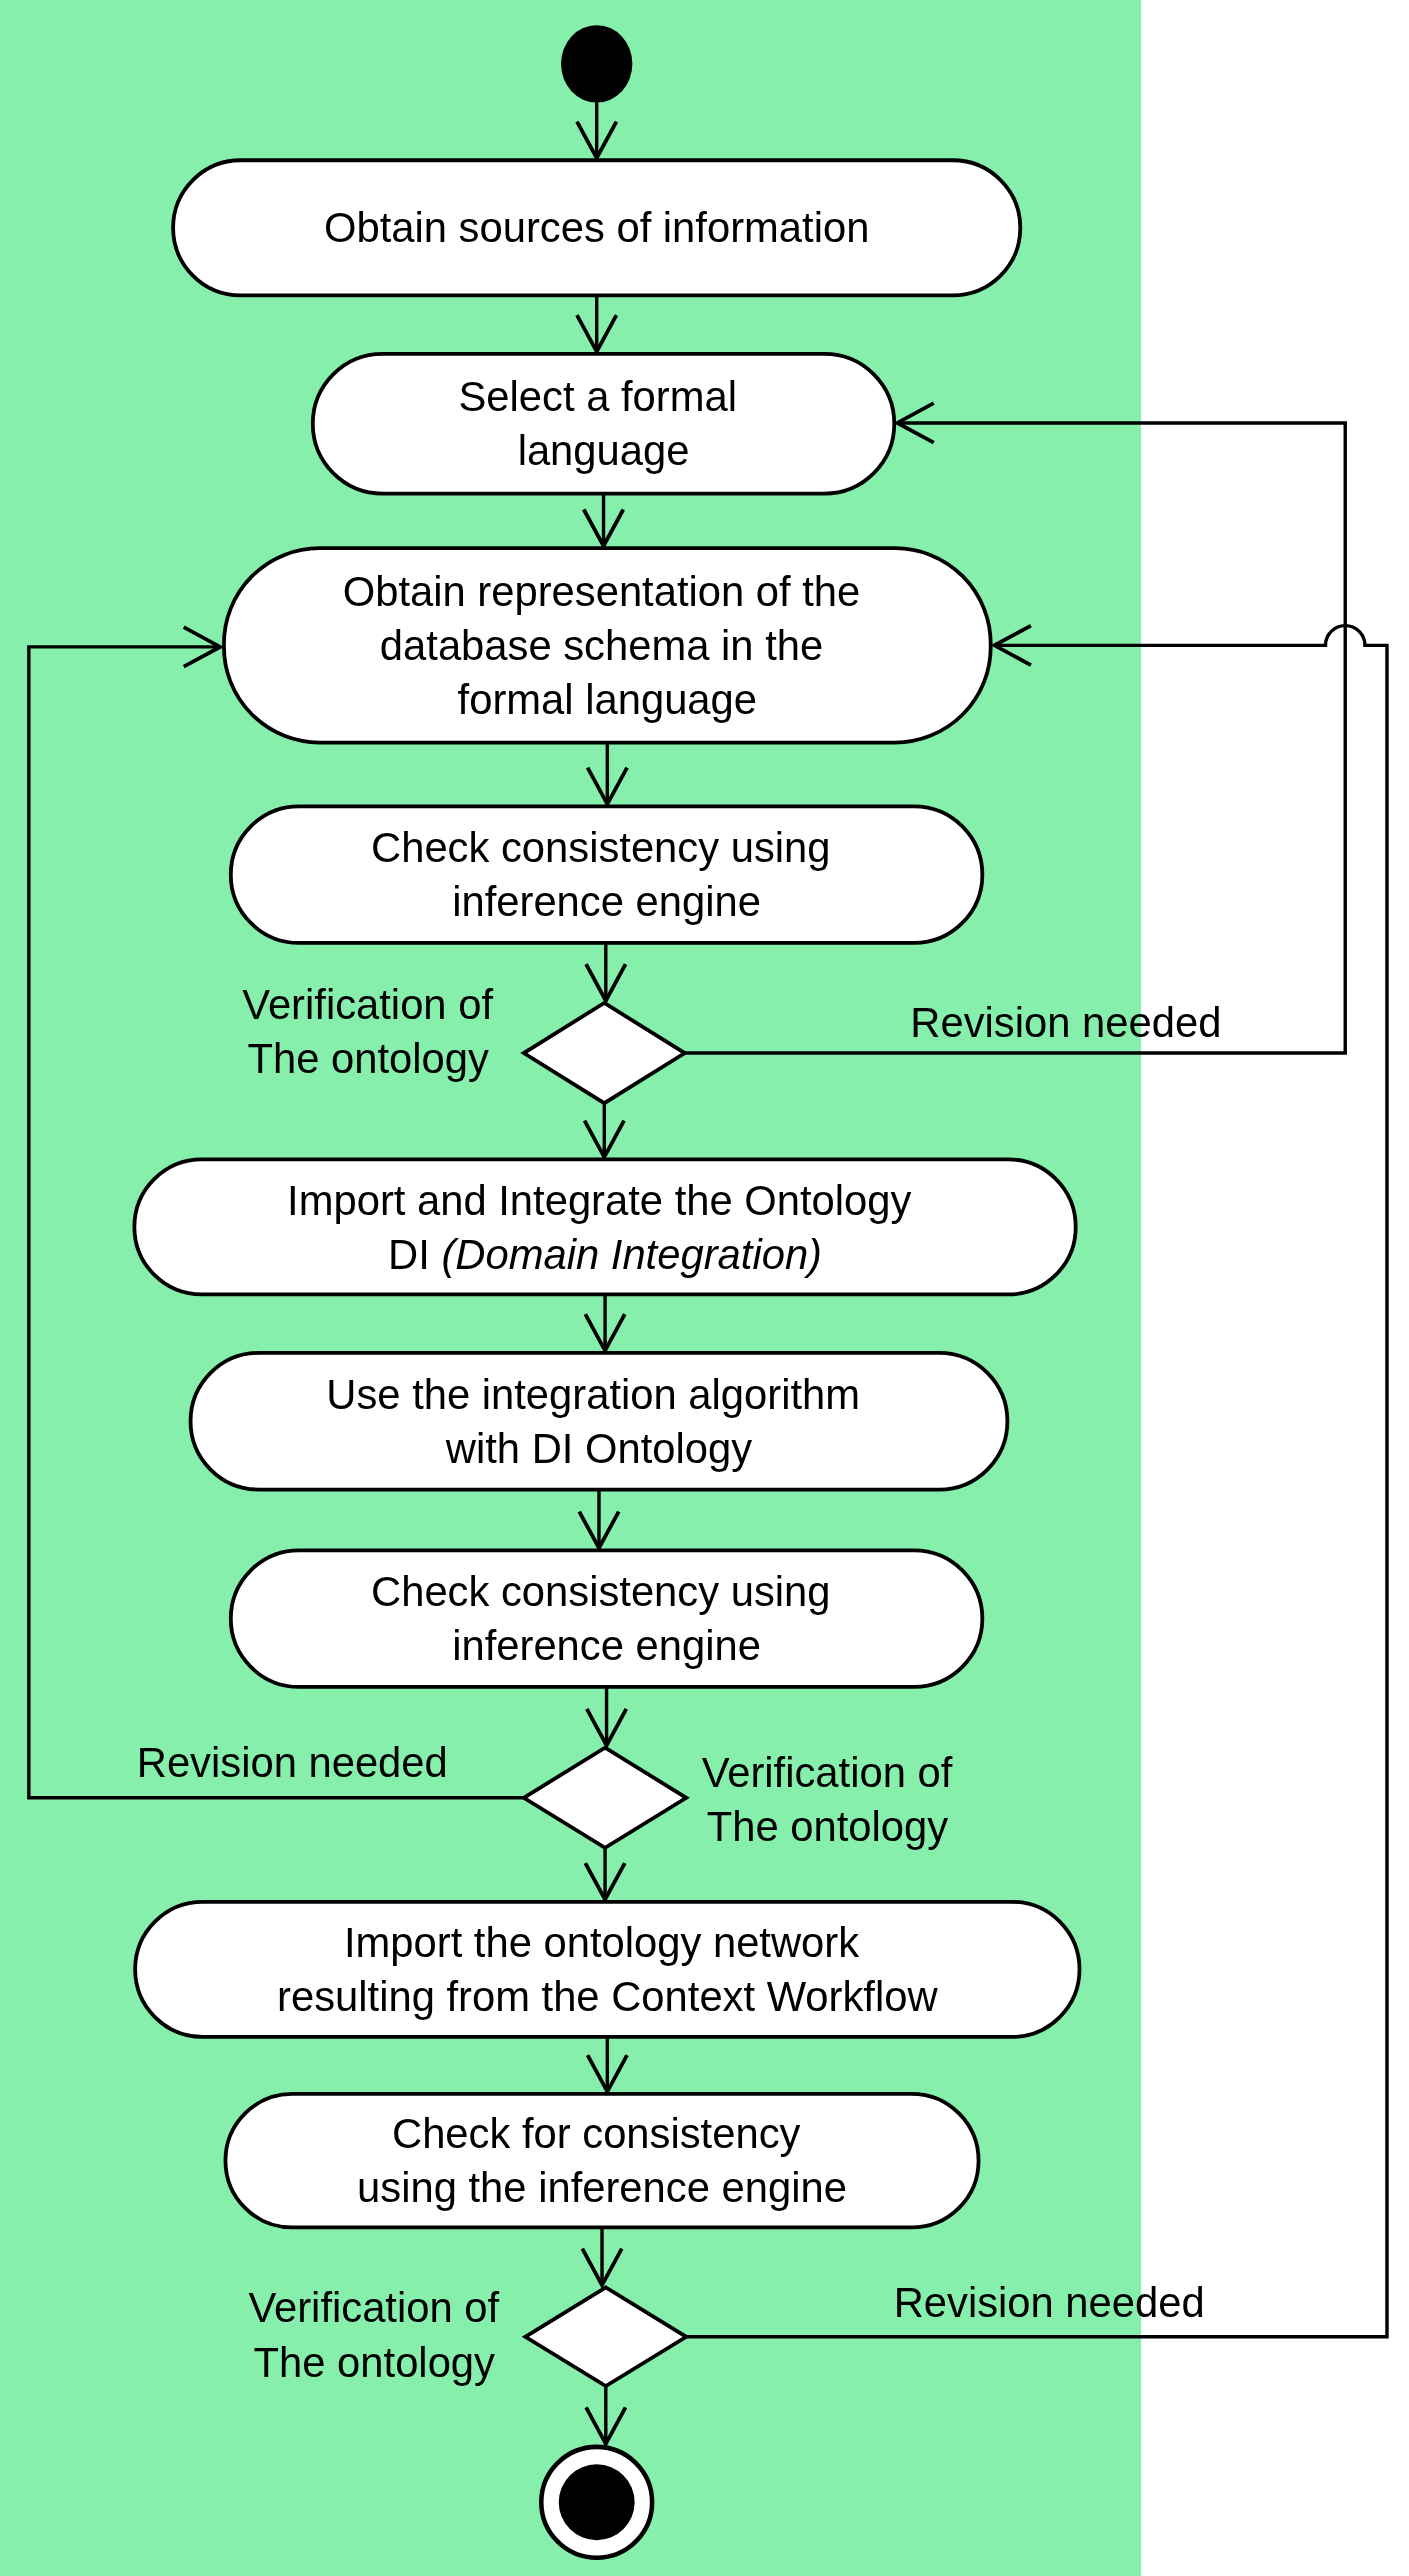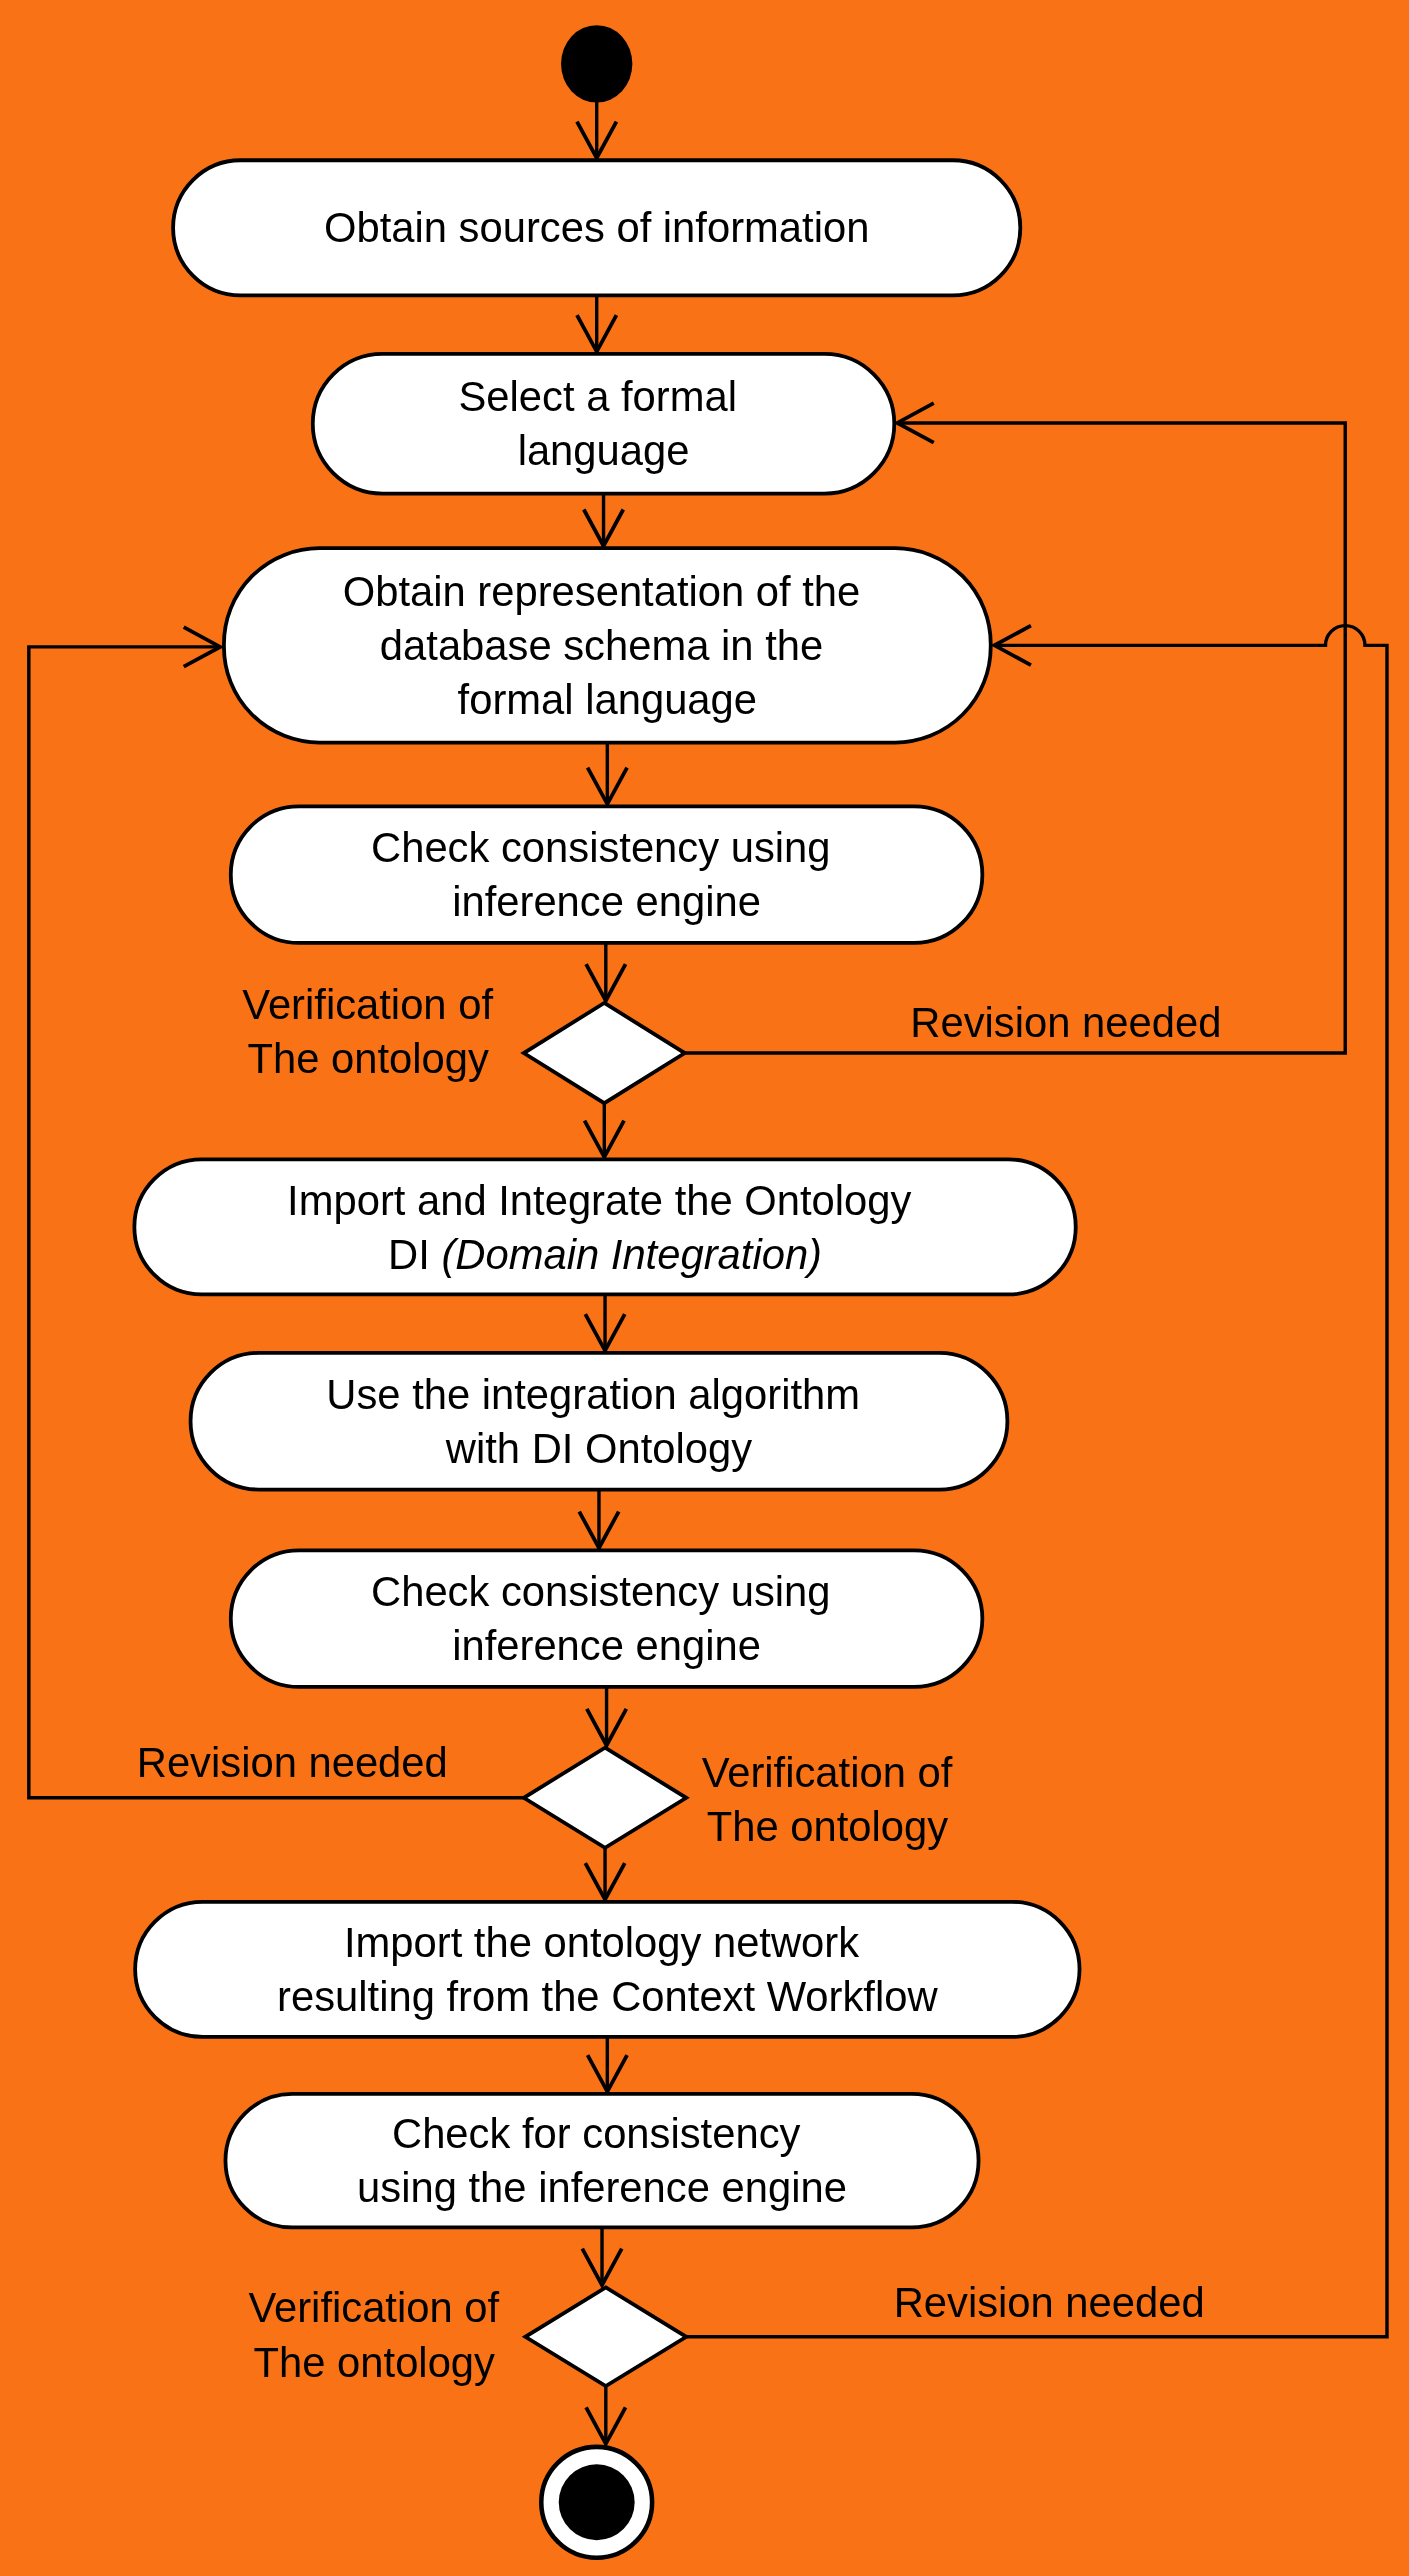--- a/index.html
+++ b/index.html
@@ -2,23 +2,23 @@
 <html style="font-size:12px"><head>
 <meta charset="utf-8">
 <style>
   html, body {
     margin: 0;
     padding: 0;
     background: #ffffff;
   }
   .stage {
     position: relative;
-    width: 1409px;
+    width: 1141px;
     height: 2576px;
-    background: #f97316;
+    background: #86efac;
   }
   svg { display: block; }
   text {
     font-family: "Liberation Sans", "DejaVu Sans", sans-serif;
     font-size: 55px;
     fill: #000000;
     stroke: none;
   }
   .node-shape {
     fill: #ffffff;

